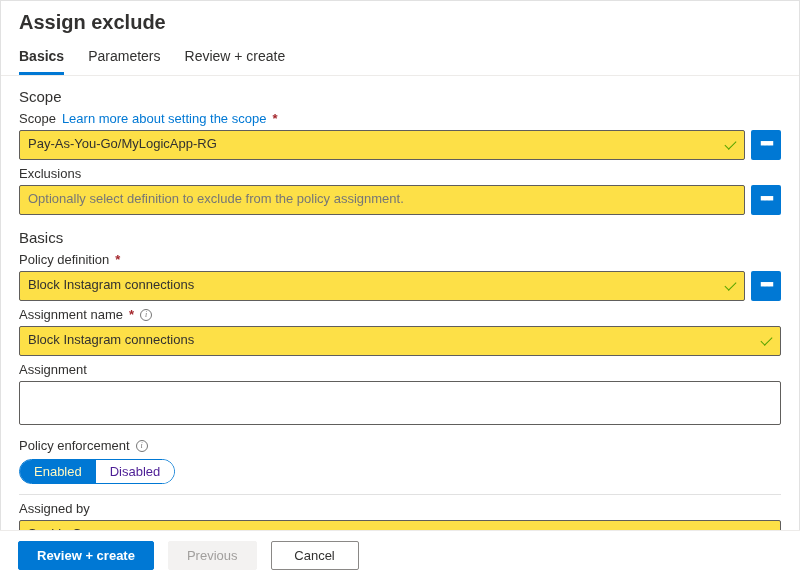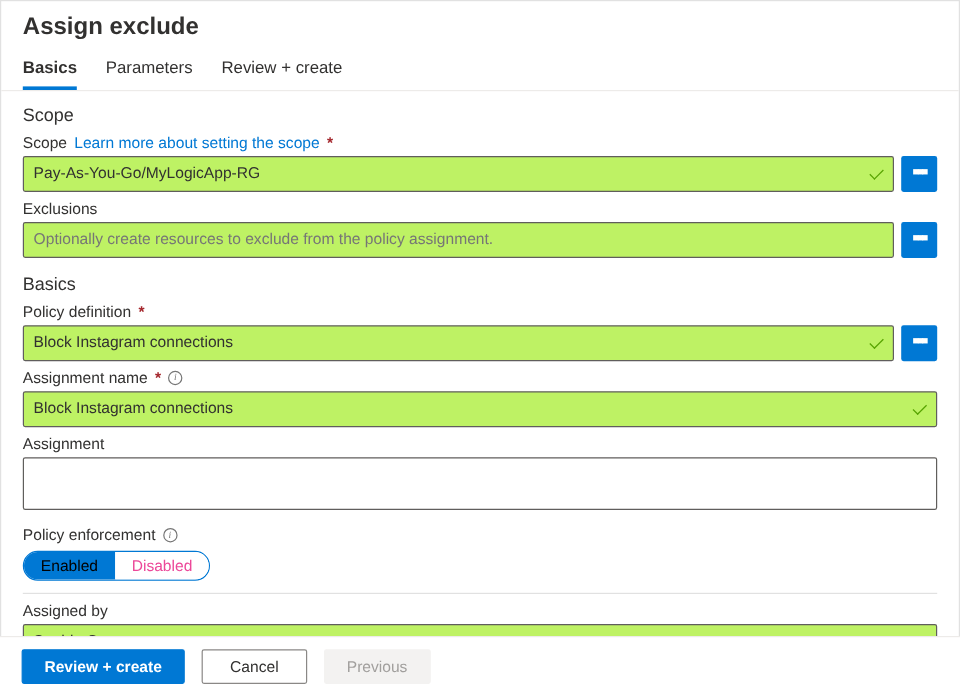--- a/index.html
+++ b/index.html
@@ -55,21 +55,21 @@
   .hint-link { color: #0078d4; cursor: pointer; }
   .required { color: #a4262c; font-weight: 600; }
   .field-row { display: flex; align-items: stretch; gap: 6px; }
   .input-box {
     flex: 1;
     border: 1px solid #605e5c;
     border-radius: 2px;
     padding: 5px 30px 5px 8px;
     font-size: 13px;
     color: #323130;
-    background: #bef264;
+    background: #fde047;
     min-height: 30px;
     position: relative;
   }
   .input-box.placeholder { color: #767676; }
   .input-box.valid::after {
     content: "";
     position: absolute;
     right: 8px;
     top: 50%;
     width: 10px;
@@ -119,26 +119,26 @@
     display: inline-flex;
     border: 1px solid #0078d4;
     border-radius: 16px;
     overflow: hidden;
     margin-top: 2px;
   }
   .pill-toggle .opt {
     padding: 4px 14px;
     font-size: 13px;
     cursor: pointer;
-    color: #ec4899;
+    color: #4c1d95;
     background: #fff;
   }
   .pill-toggle .opt.selected {
     background: #0078d4;
-    color: #000000;
+    color: #fef9c3;
   }
   .footer {
     position: absolute;
     bottom: 0; left: 0; right: 0;
     display: flex;
     gap: 14px;
     padding: 10px 18px;
     border-top: 1px solid #edebe9;
     background: #fff;
   }
@@ -192,21 +192,21 @@
   </div>
   <div class="field-row">
     <div class="input-box valid">Pay-As-You-Go/MyLogicApp-RG</div>
     <div class="ellipsis-btn">■ ■ ■</div>
   </div>
 
   <div class="label-row">
     <span>Exclusions</span>
   </div>
   <div class="field-row">
-    <div class="input-box placeholder">Optionally create resources to exclude from the policy assignment.</div>
+    <div class="input-box placeholder">Optionally select definition to exclude from the policy assignment.</div>
     <div class="ellipsis-btn">■ ■ ■</div>
   </div>
 
   <div class="section-title" style="margin-top:14px">Basics</div>
 
   <div class="label-row">
     <span>Policy definition</span>
     <span class="required">*</span>
   </div>
   <div class="field-row">
@@ -243,15 +243,15 @@
     <span>Assigned by</span>
   </div>
   <div class="field-row">
     <div class="input-box">Sophia Owen</div>
   </div>
 
 </div>
 
 <div class="footer">
   <button class="btn primary">Review + create</button>
+  <button class="btn disabled">Previous</button>
   <button class="btn">Cancel</button>
-  <button class="btn disabled">Previous</button>
 </div>
 
 </body></html>

